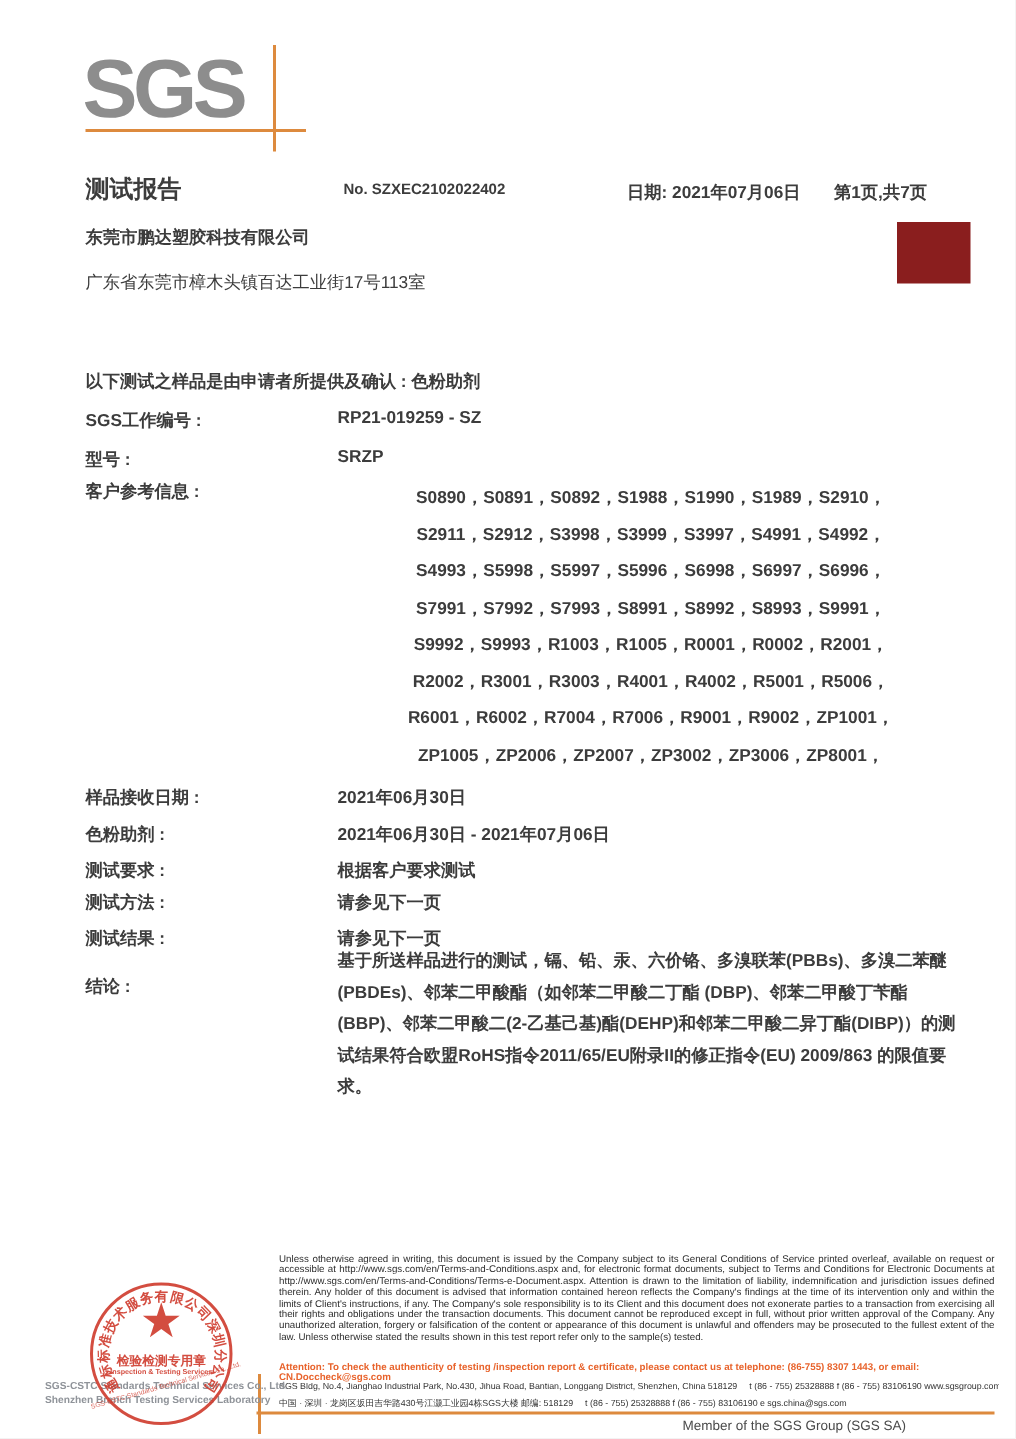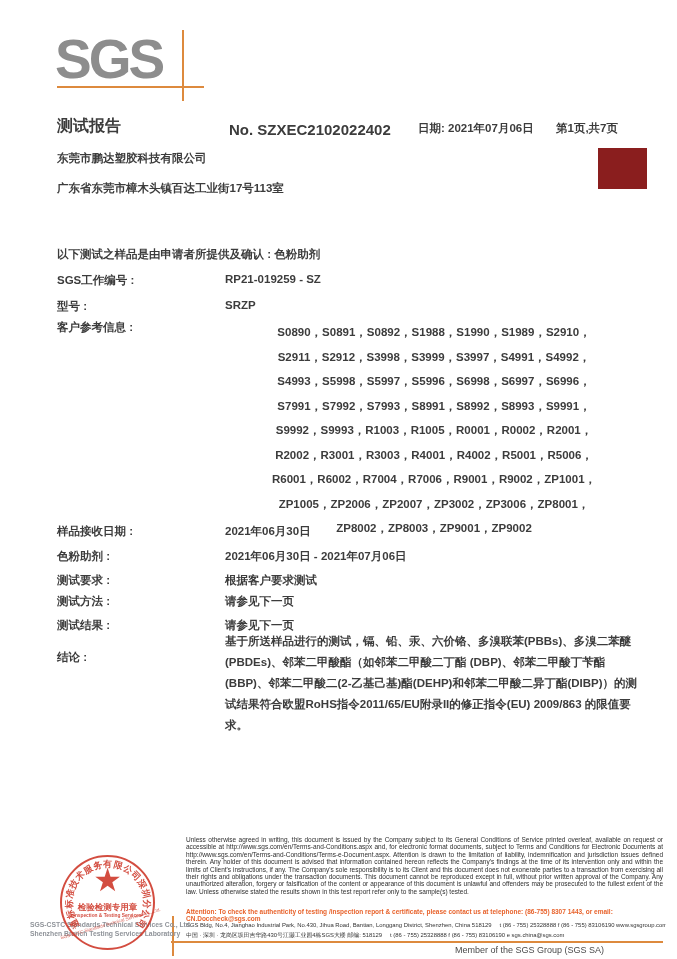--- a/index.html
+++ b/index.html
@@ -10,26 +10,26 @@
     color:var(--text,#3c3c3c);
   }
   .abs { position:absolute; }
   
   .logo-text { left:55px; top:33px; font-size:55px; line-height:52px; font-weight:700;
                color:var(--gray-logo,#8d8d8d); letter-spacing:-3px; }
   .logo-hline { left:57px; top:86px; width:147px; height:2px; background:var(--orange,#dd8a3e); }
   .logo-vline { left:182px; top:30px; width:2px; height:71px; background:var(--orange,#dd8a3e); }
   
   .title    { left:57px;  top:116px; font-size:16px; font-weight:700;text-align:right; }
-  .report-no{ left:229px; top:121px; font-size:15px; font-weight:600; }
+  .report-no{ left:229px; top:121px; font-size:10px; font-weight:600; }
   .hdr-date { left:418px; top:121px; font-size:11.5px; font-weight:600; }
   .hdr-page { left:556px; top:121px; font-size:11.5px; font-weight:600; }
   
   .app-name { left:57px; top:151px; font-size:11.5px; font-weight:600; }
-  .app-addr { left:57px; top:181px; font-size:11.5px; font-weight:700; }
+  .app-addr { left:57px; top:181px; font-size:11.5px; font-weight:400; }
   .red-box  { left:598px; top:148px; width:49px; height:41px; background:var(--box-red,#8a1e1e); }
   
   .intro { left:57px; top:247px; font-size:11.5px; font-weight:600; }
   .row { left:57px; font-size:11.5px; font-weight:600; display:flex; }
   .row .label { width:168px; flex:0 0 168px; }
   .row .value { width:418px; }
   .codes div { line-height:24.5px;text-align:center; }
   .conclusion-value { line-height:21px; }
   
   .legal { left:186px; top:836px; width:477px; font-size:6.5px; line-height:7.4px;
@@ -94,21 +94,20 @@
     <div class="label">客户参考信息 :</div>
     <div class="value codes">
       <div>S0890，S0891，S0892，S1988，S1990，S1989，S2910，</div>
       <div>S2911，S2912，S3998，S3999，S3997，S4991，S4992，</div>
       <div>S4993，S5998，S5997，S5996，S6998，S6997，S6996，</div>
       <div>S7991，S7992，S7993，S8991，S8992，S8993，S9991，</div>
       <div>S9992，S9993，R1003，R1005，R0001，R0002，R2001，</div>
       <div>R2002，R3001，R3003，R4001，R4002，R5001，R5006，</div>
       <div>R6001，R6002，R7004，R7006，R9001，R9002，ZP1001，</div>
       <div>ZP1005，ZP2006，ZP2007，ZP3002，ZP3006，ZP8001，</div>
-      <div>ZP8002，ZP8003，ZP9001，ZP9002</div>
     </div>
   </div>
   <div class="abs row" style="top:524px">
     <div class="label">样品接收日期 :</div>
     <div class="value">2021年06月30日</div>
   </div>
   <div class="abs row" style="top:549px">
     <div class="label">色粉助剂 :</div>
     <div class="value">2021年06月30日 - 2021年07月06日</div>
   </div>

